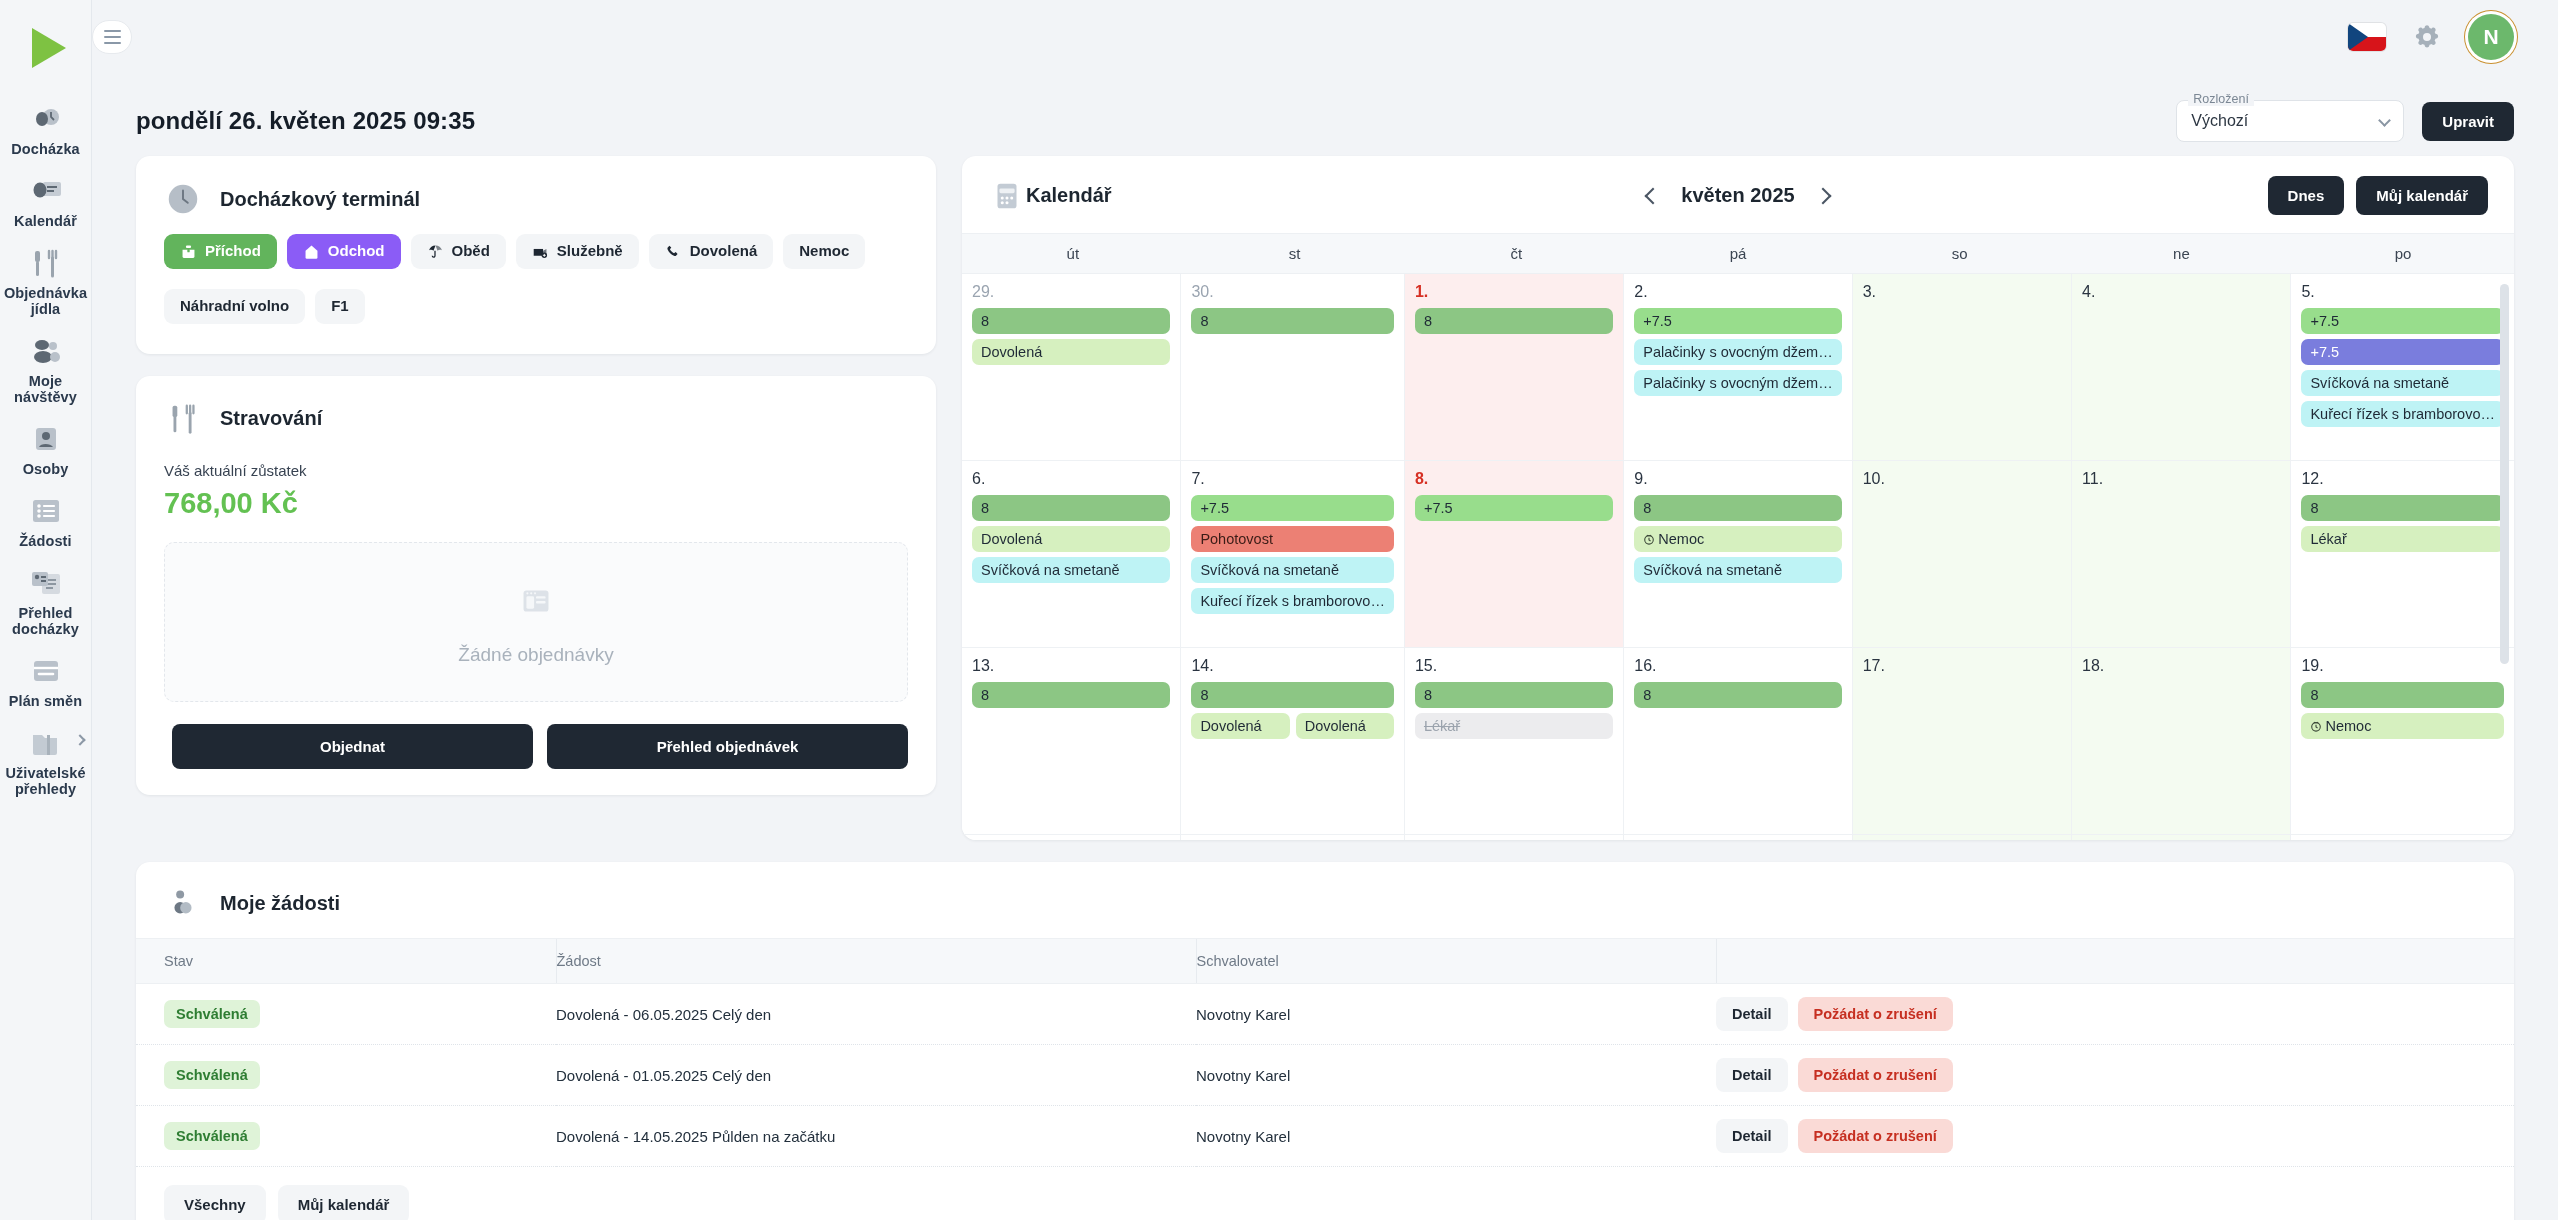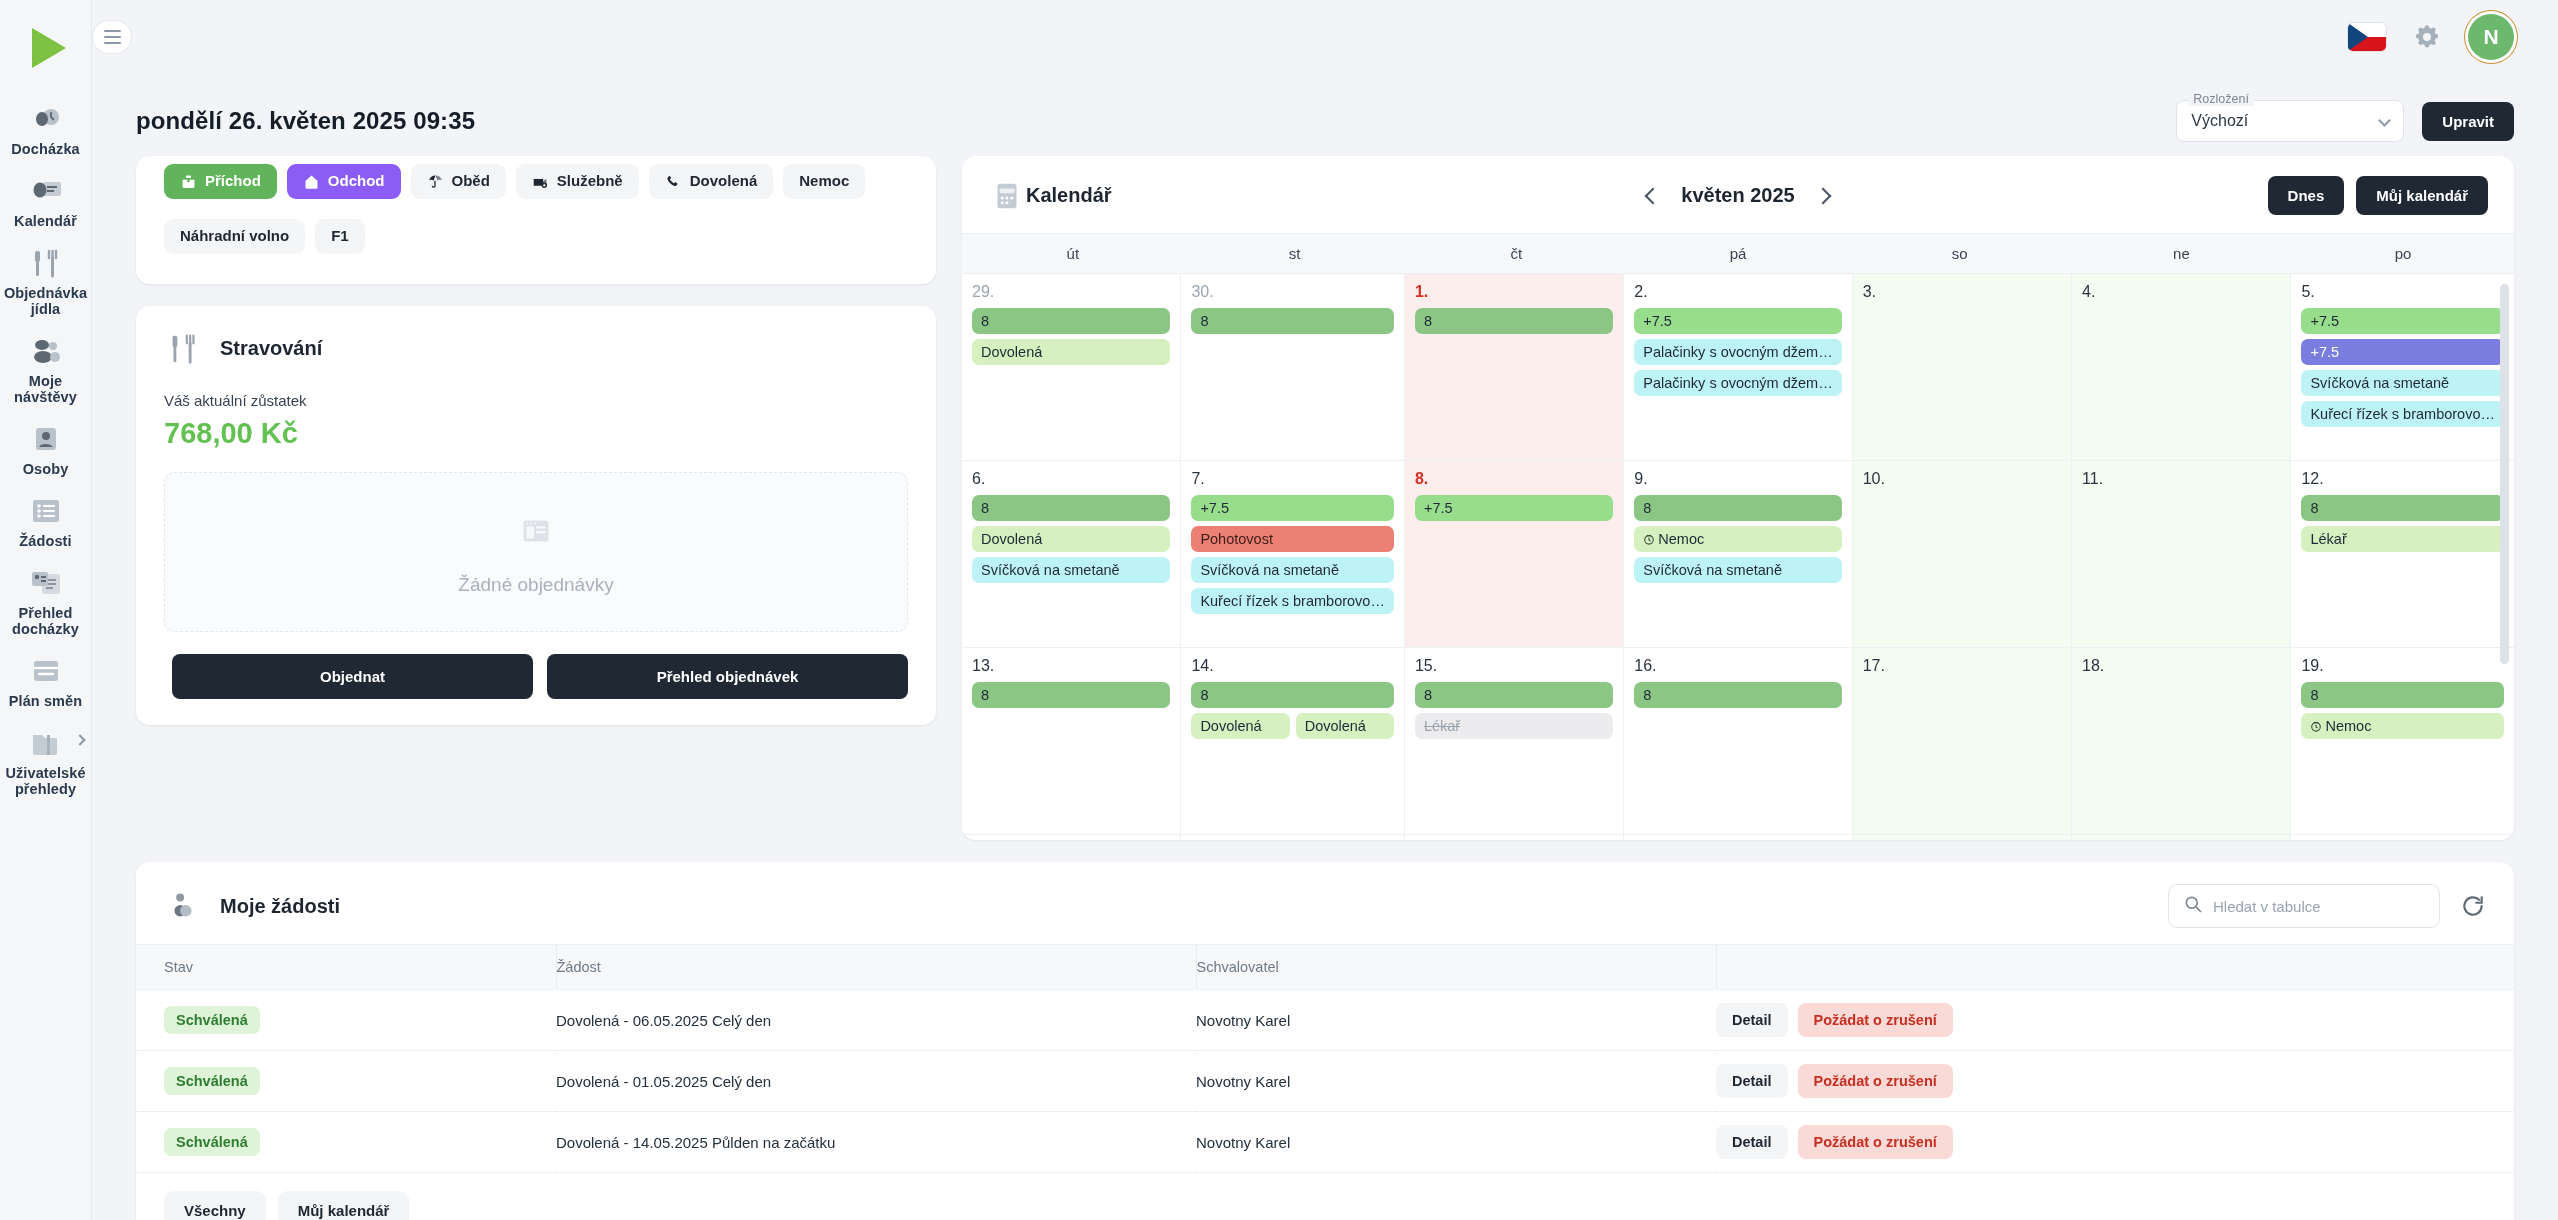--- a/index.html
+++ b/index.html
@@ -370,20 +370,29 @@
         </div>
         <button class="btn-dark">Upravit</button>
       </div>
     </div>
 
     <div class="grid">
 
       <div class="col-left">
 
         <section class="card">
+          <div class="card-head">
+            <span class="hicon">
+              <svg viewBox="0 0 40 40" width="38" height="38">
+                <circle cx="20" cy="20" r="15" fill="#b6bec7"></circle>
+                <path d="M20 11v9l5 4" stroke="#6c7681" stroke-width="2" fill="none" stroke-linecap="round"></path>
+              </svg>
+            </span>
+            <span class="card-title">Docházkový terminál</span>
+          </div>
           <div class="term-body" id="term-host">
               <button class="chip green">
                 <span>
                   <svg viewBox="0 0 20 20" width="17" height="17" fill="#fff">
                     <path d="M3 8h14v8a1.5 1.5 0 0 1-1.5 1.5h-11A1.5 1.5 0 0 1 3 16z"></path>
                     <rect x="7" y="3" width="6" height="3" rx="1.2"></rect>
                     <rect x="8.6" y="7" width="2.8" height="4" rx="1" fill="#62b45c"></rect>
                   </svg>
                 </span>
                 <span>Příchod</span>
@@ -634,37 +643,20 @@
     <section class="req-card">
       <div class="req-head">
         <span class="hicon">
           <svg viewBox="0 0 40 40" width="38" height="38" fill="#8f99a4">
             <circle cx="17" cy="11" r="4.2"></circle>
             <circle cx="17" cy="25" r="6" fill="#6d7884"></circle>
             <circle cx="23" cy="25" r="6" fill="#b3bcc5"></circle>
           </svg>
         </span>
         <span class="card-title">Moje žádosti</span>
-        <div class="req-tools">
-          <div class="search-box">
-            <span>
-              <svg viewBox="0 0 24 24" width="20" height="20" fill="none" stroke="#7d8894" stroke-width="2">
-                <circle cx="10.5" cy="10.5" r="6.5"></circle>
-                  <path d="M15.5 15.5L21 21" stroke-linecap="round"></path>
-              </svg>
-            </span>
-            <input value="" placeholder="Hledat v tabulce" style="">
-          </div>
-          <span class="refresh">
-            <svg viewBox="0 0 24 24" width="26" height="26" fill="none" stroke="#5f6a76" stroke-width="2" stroke-linecap="round">
-              <path d="M20 12a8 8 0 1 1-2.4-5.7"></path>
-                <path d="M20 4v5h-5"></path>
-            </svg>
-          </span>
-        </div>
       </div>
       <table class="req">
         <thead>
           <tr>
             <th class="c1">Stav</th>
             <th class="c2">Žádost</th>
             <th class="c3">Schvalovatel</th>
             <th class="c4"></th>
           </tr>
         </thead>

